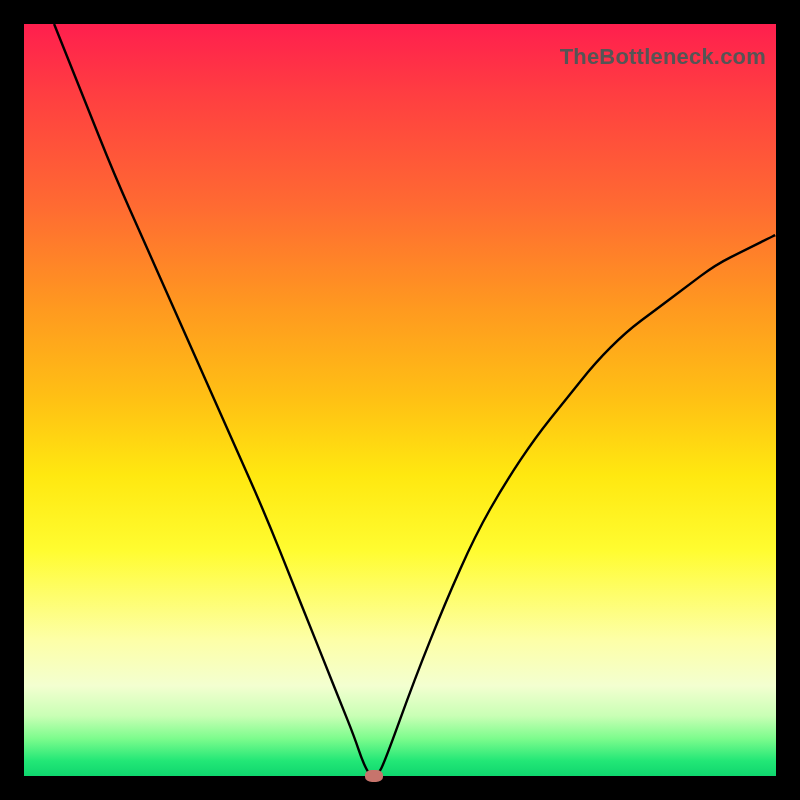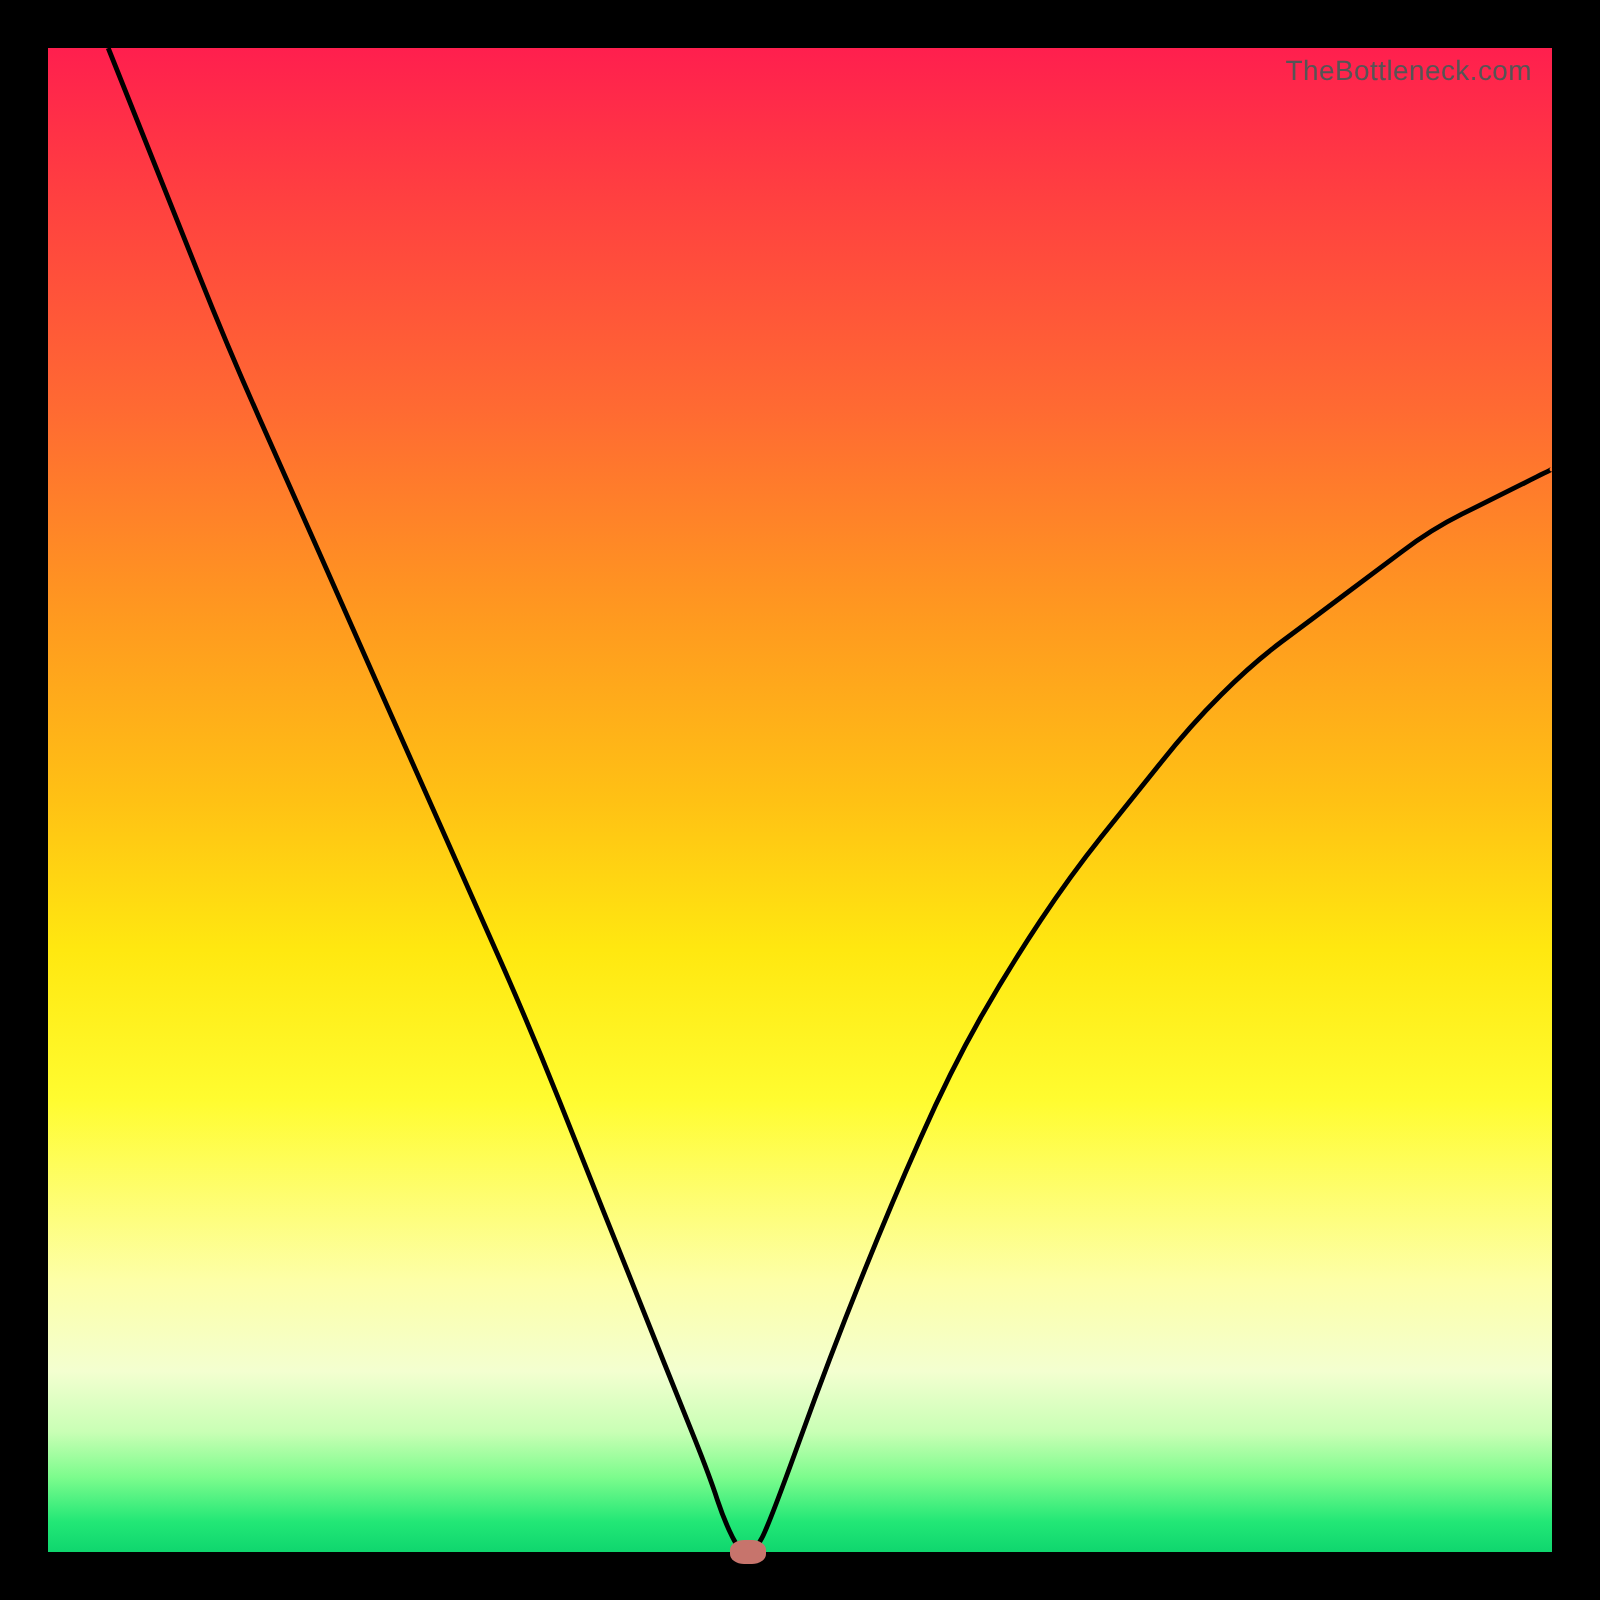--- a/index.html
+++ b/index.html
@@ -35,24 +35,24 @@
       #fdffa8 82%,
       #f3ffd0 88%,
       #c9ffb5 92%,
       #7dfc8d 95%,
       #22e776 98%,
       #0fd66e 100%
     );
   }
   .attribution {
     position: absolute;
-    top: 3px;
+    top: 20px;
     right: 10px;
-    font-size: 14px;
-    font-weight: 400;
+    font-size: 22px;
+    font-weight: 700;
     color: #555;
     letter-spacing: 0.2px;
     user-select: none;
   }
   svg.curve {
     position: absolute;
     left: 0;
     top: 0;
     width: 752px;
     height: 752px;

